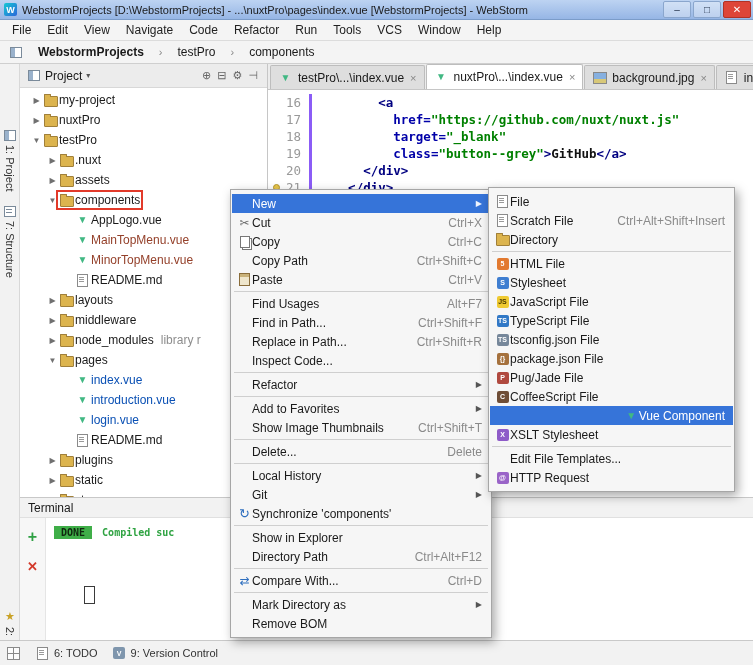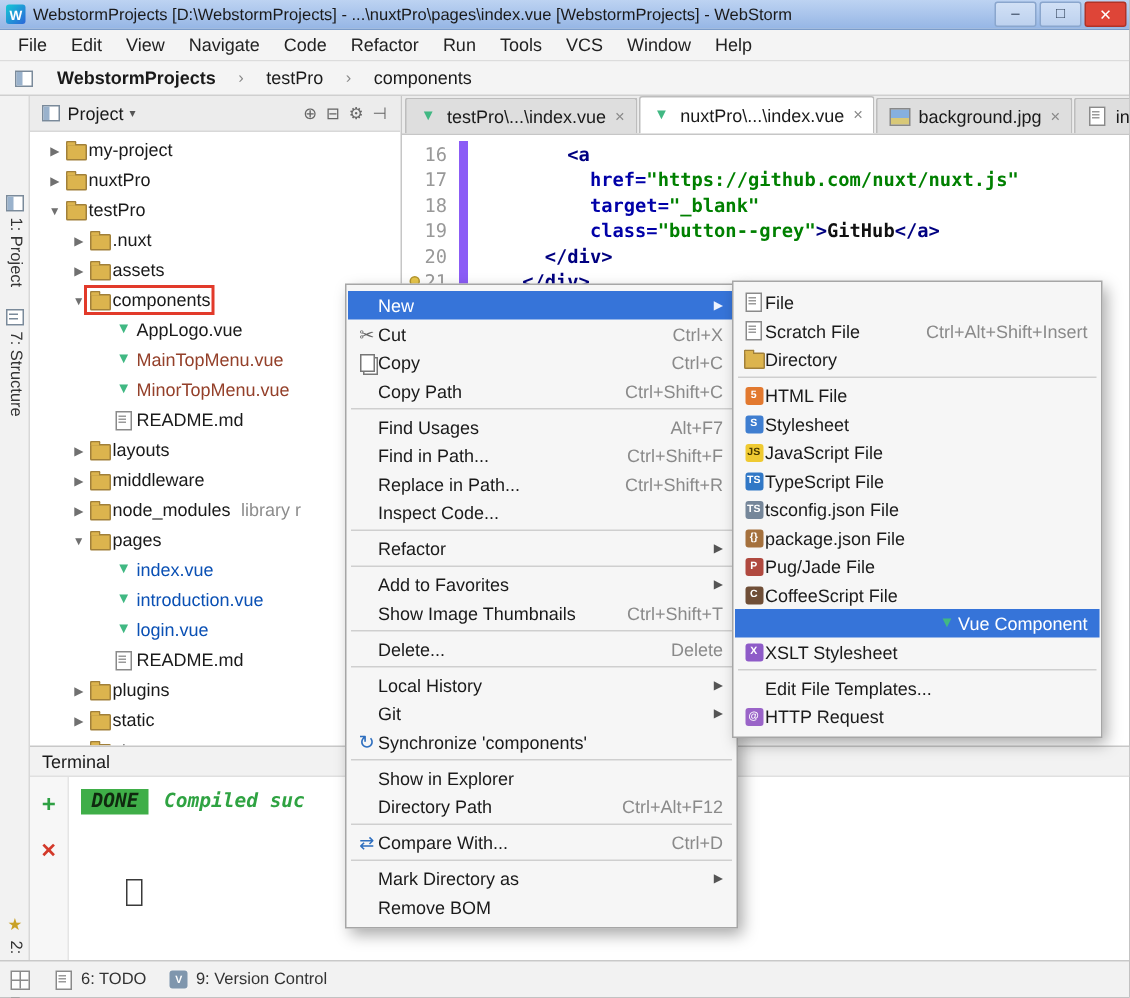--- a/index.html
+++ b/index.html
@@ -76,40 +76,40 @@
 
   
   .editor{position:absolute;left:268px;top:64px;width:485px;height:433px;background:#fff;box-sizing:border-box;}
   .tabbar{height:26px;background:#ececec;border-bottom:1px solid #c6c6c6;display:flex;align-items:flex-end;
     padding-left:2px;gap:1px;box-sizing:border-box;overflow:hidden;}
   .tab{height:24px;display:inline-flex;align-items:center;gap:5px;padding:0 7px;background:#dedede;
     border:1px solid #bdbdbd;border-bottom:none;border-radius:2px 2px 0 0;box-sizing:border-box;white-space:nowrap;}
   .tab.active{background:#fff;height:25px;}
   .tab-close{color:#888;font-size:11px;margin-left:1px;}
   .code-area{display:flex;font-family:"DejaVu Sans Mono",monospace;font-size:12.5px;line-height:17px;padding-top:4px;}
-  .gutter{width:44px;flex:none;text-align:right;padding-right:8px;color:#999;border-right:6px solid #8b5cf6;box-sizing:border-box;}
+  .gutter{width:44px;flex:none;text-align:right;padding-right:8px;color:#999;border-right:3px solid #8b5cf6;box-sizing:border-box;}
   .ln{height:17px;position:relative;}
   .gut-dot{position:absolute;left:5px;top:5px;width:7px;height:7px;border-radius:50%;background:#e8c64a;border:1px solid #b3952e;box-sizing:border-box;}
   .code{padding-left:6px;font-weight:bold;}
   .code-line{height:17px;white-space:pre;}
   .c-tag{color:#000080;}
   .c-attr{color:#0000a8;}
   .c-str{color:#008000;}
   .c-txt{color:#111;}
 
   
   .terminal{position:absolute;left:20px;top:497px;width:733px;height:143px;background:#fff;
     border-top:1px solid #c8c8c8;box-sizing:border-box;}
   .term-header{height:20px;background:#f2f2f2;border-bottom:1px solid #e0e0e0;display:flex;align-items:center;padding-left:8px;box-sizing:border-box;}
   .term-body{position:absolute;left:0;top:20px;right:0;bottom:0;display:flex;}
   .term-toolbar{width:26px;flex:none;background:#f7f7f7;border-right:1px solid #e5e5e5;
     display:flex;flex-direction:column;align-items:center;padding-top:10px;gap:13px;box-sizing:border-box;}
   .term-add{color:#2ea043;font-weight:bold;font-size:16px;}
   .term-close{color:#d3392a;font-weight:bold;font-size:13px;}
-  .term-content{flex:1;position:relative;font-family:"DejaVu Sans Mono",monospace;font-size:13px;font-weight:bold;padding:9px 8px;font-style:italic;}
+  .term-content{flex:1;position:relative;font-family:"DejaVu Sans Mono",monospace;font-size:10px;font-weight:bold;padding:9px 8px;}
   .done-badge{background:var(--done,#3fae48);color:#10280f;padding:1px 7px;margin-right:10px;}
   .term-out{color:var(--termgreen,#2fa342);}
   .term-cursor{position:absolute;left:38px;top:68px;width:9px;height:16px;border:1px solid #3a3a3a;}
 
   
   .statusbar{position:absolute;left:0;top:640px;width:753px;height:25px;background:#f2f2f2;
     border-top:1px solid #c9c9c9;display:flex;align-items:center;gap:14px;padding:0 6px;box-sizing:border-box;font-size:11px;color:#333;}
   .sb-item{display:flex;align-items:center;gap:4px;}
 
   
@@ -475,20 +475,27 @@
           <span class="i-copy"></span>
         </span>
         <span class="cm-label">Copy</span>
         <span class="cm-short">Ctrl+C</span>
       </div>
       <div class="cm-row">
         <span class="mi"></span>
         <span class="cm-label">Copy Path</span>
         <span class="cm-short">Ctrl+Shift+C</span>
       </div>
+      <div class="cm-row">
+        <span class="mi">
+          <span class="i-paste"></span>
+        </span>
+        <span class="cm-label">Paste</span>
+        <span class="cm-short">Ctrl+V</span>
+      </div>
       <div class="cm-sep"></div>
       <div class="cm-row">
         <span class="mi"></span>
         <span class="cm-label">Find Usages</span>
         <span class="cm-short">Alt+F7</span>
       </div>
       <div class="cm-row">
         <span class="mi"></span>
         <span class="cm-label">Find in Path...</span>
         <span class="cm-short">Ctrl+Shift+F</span>

